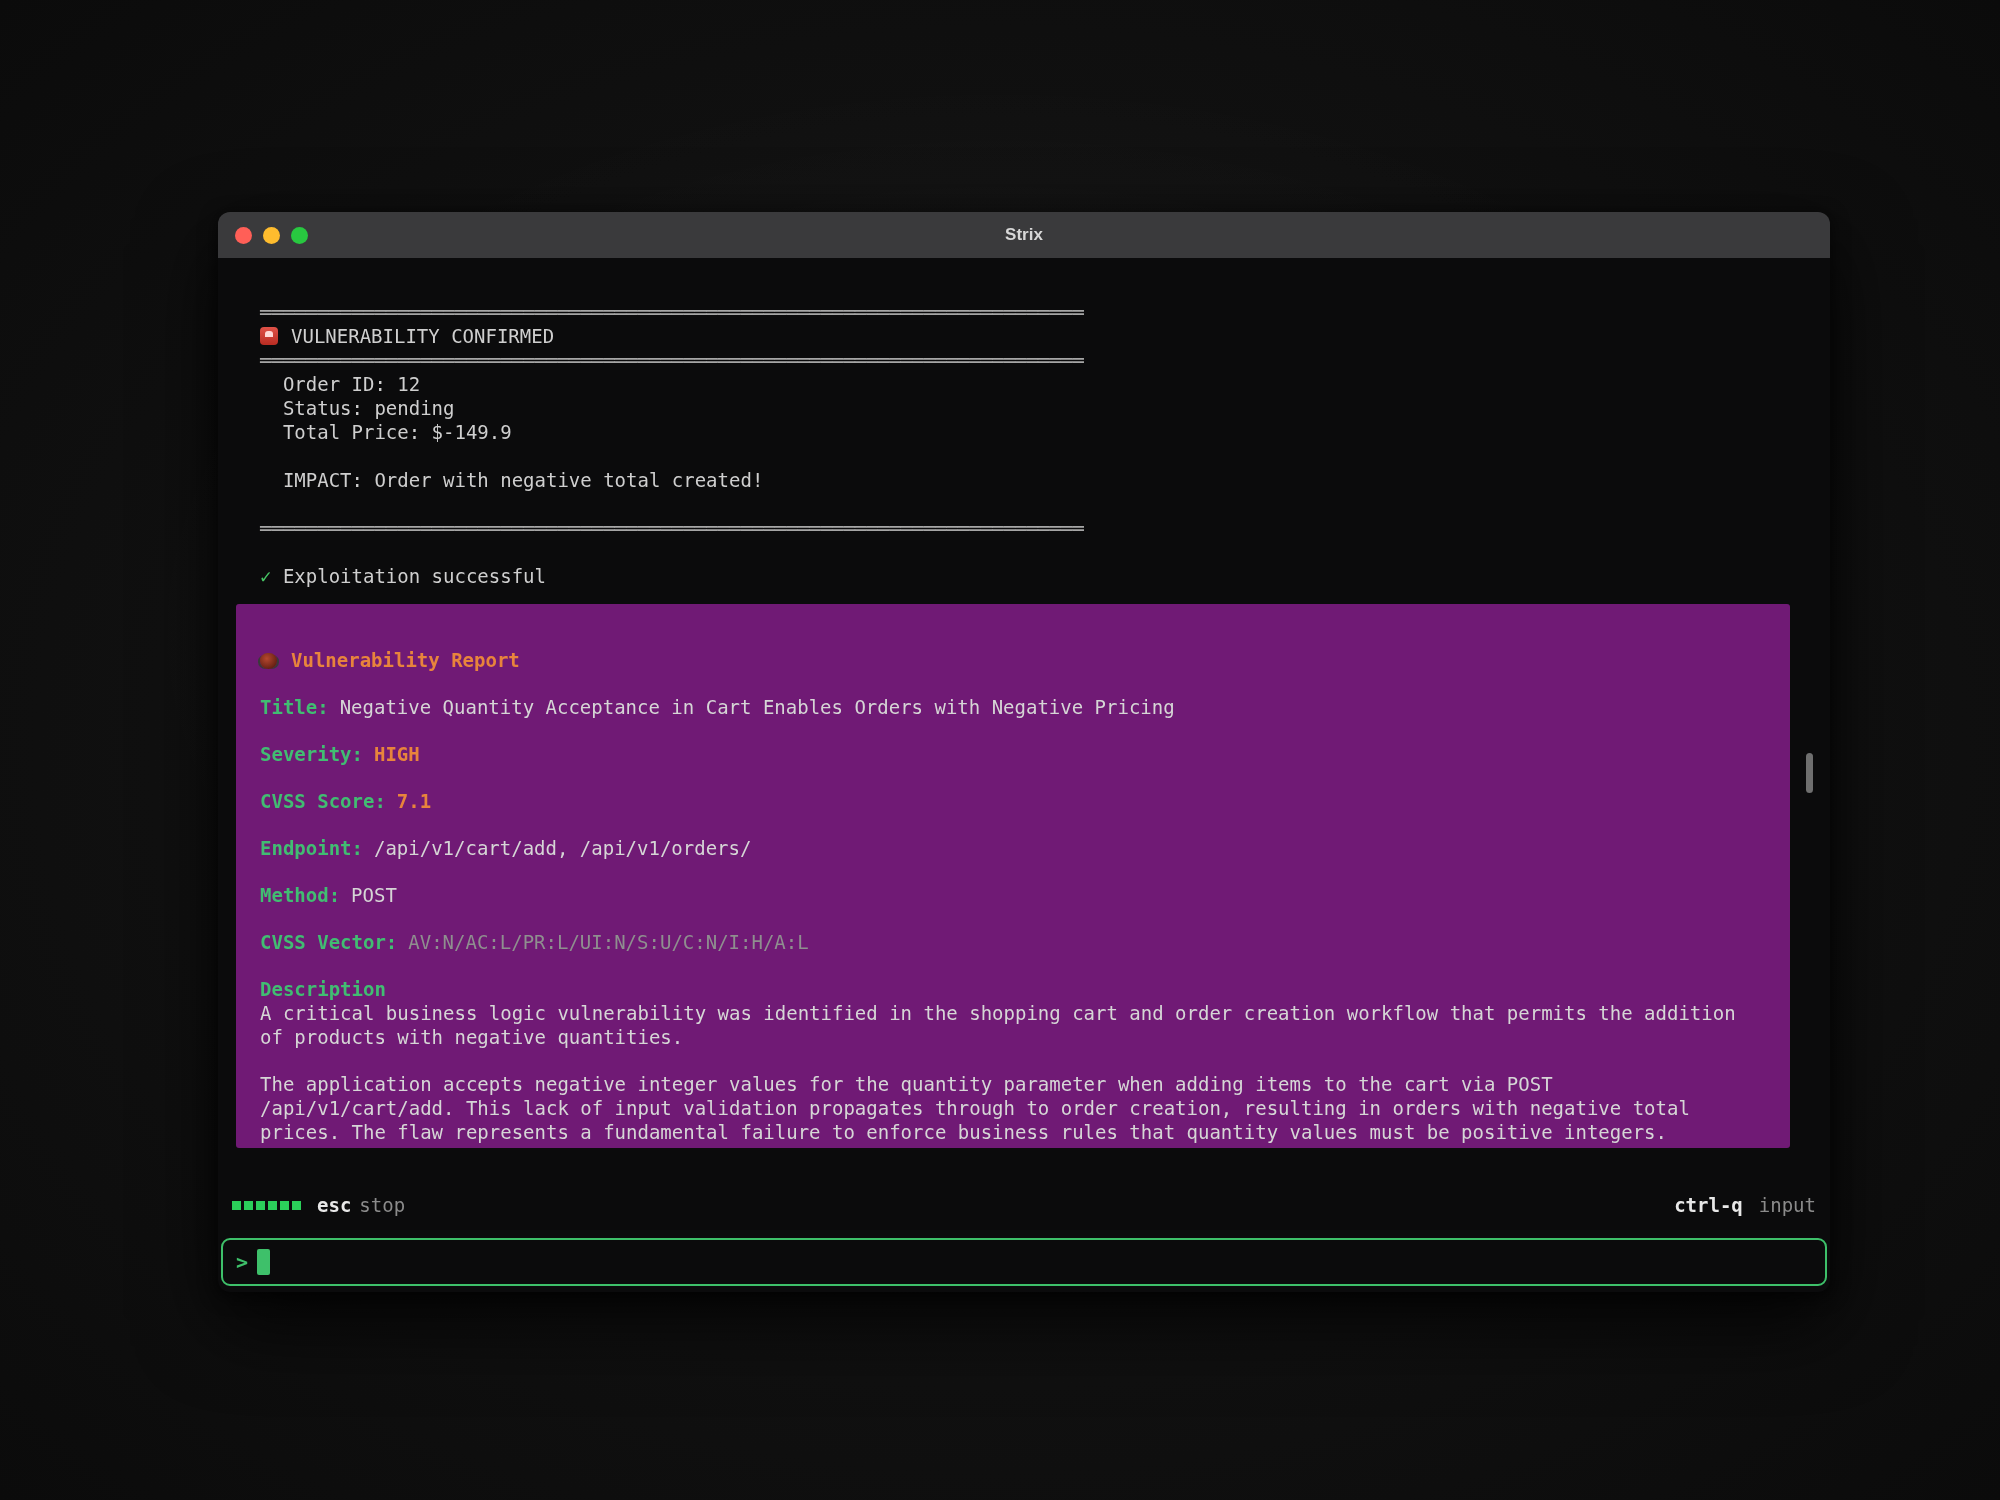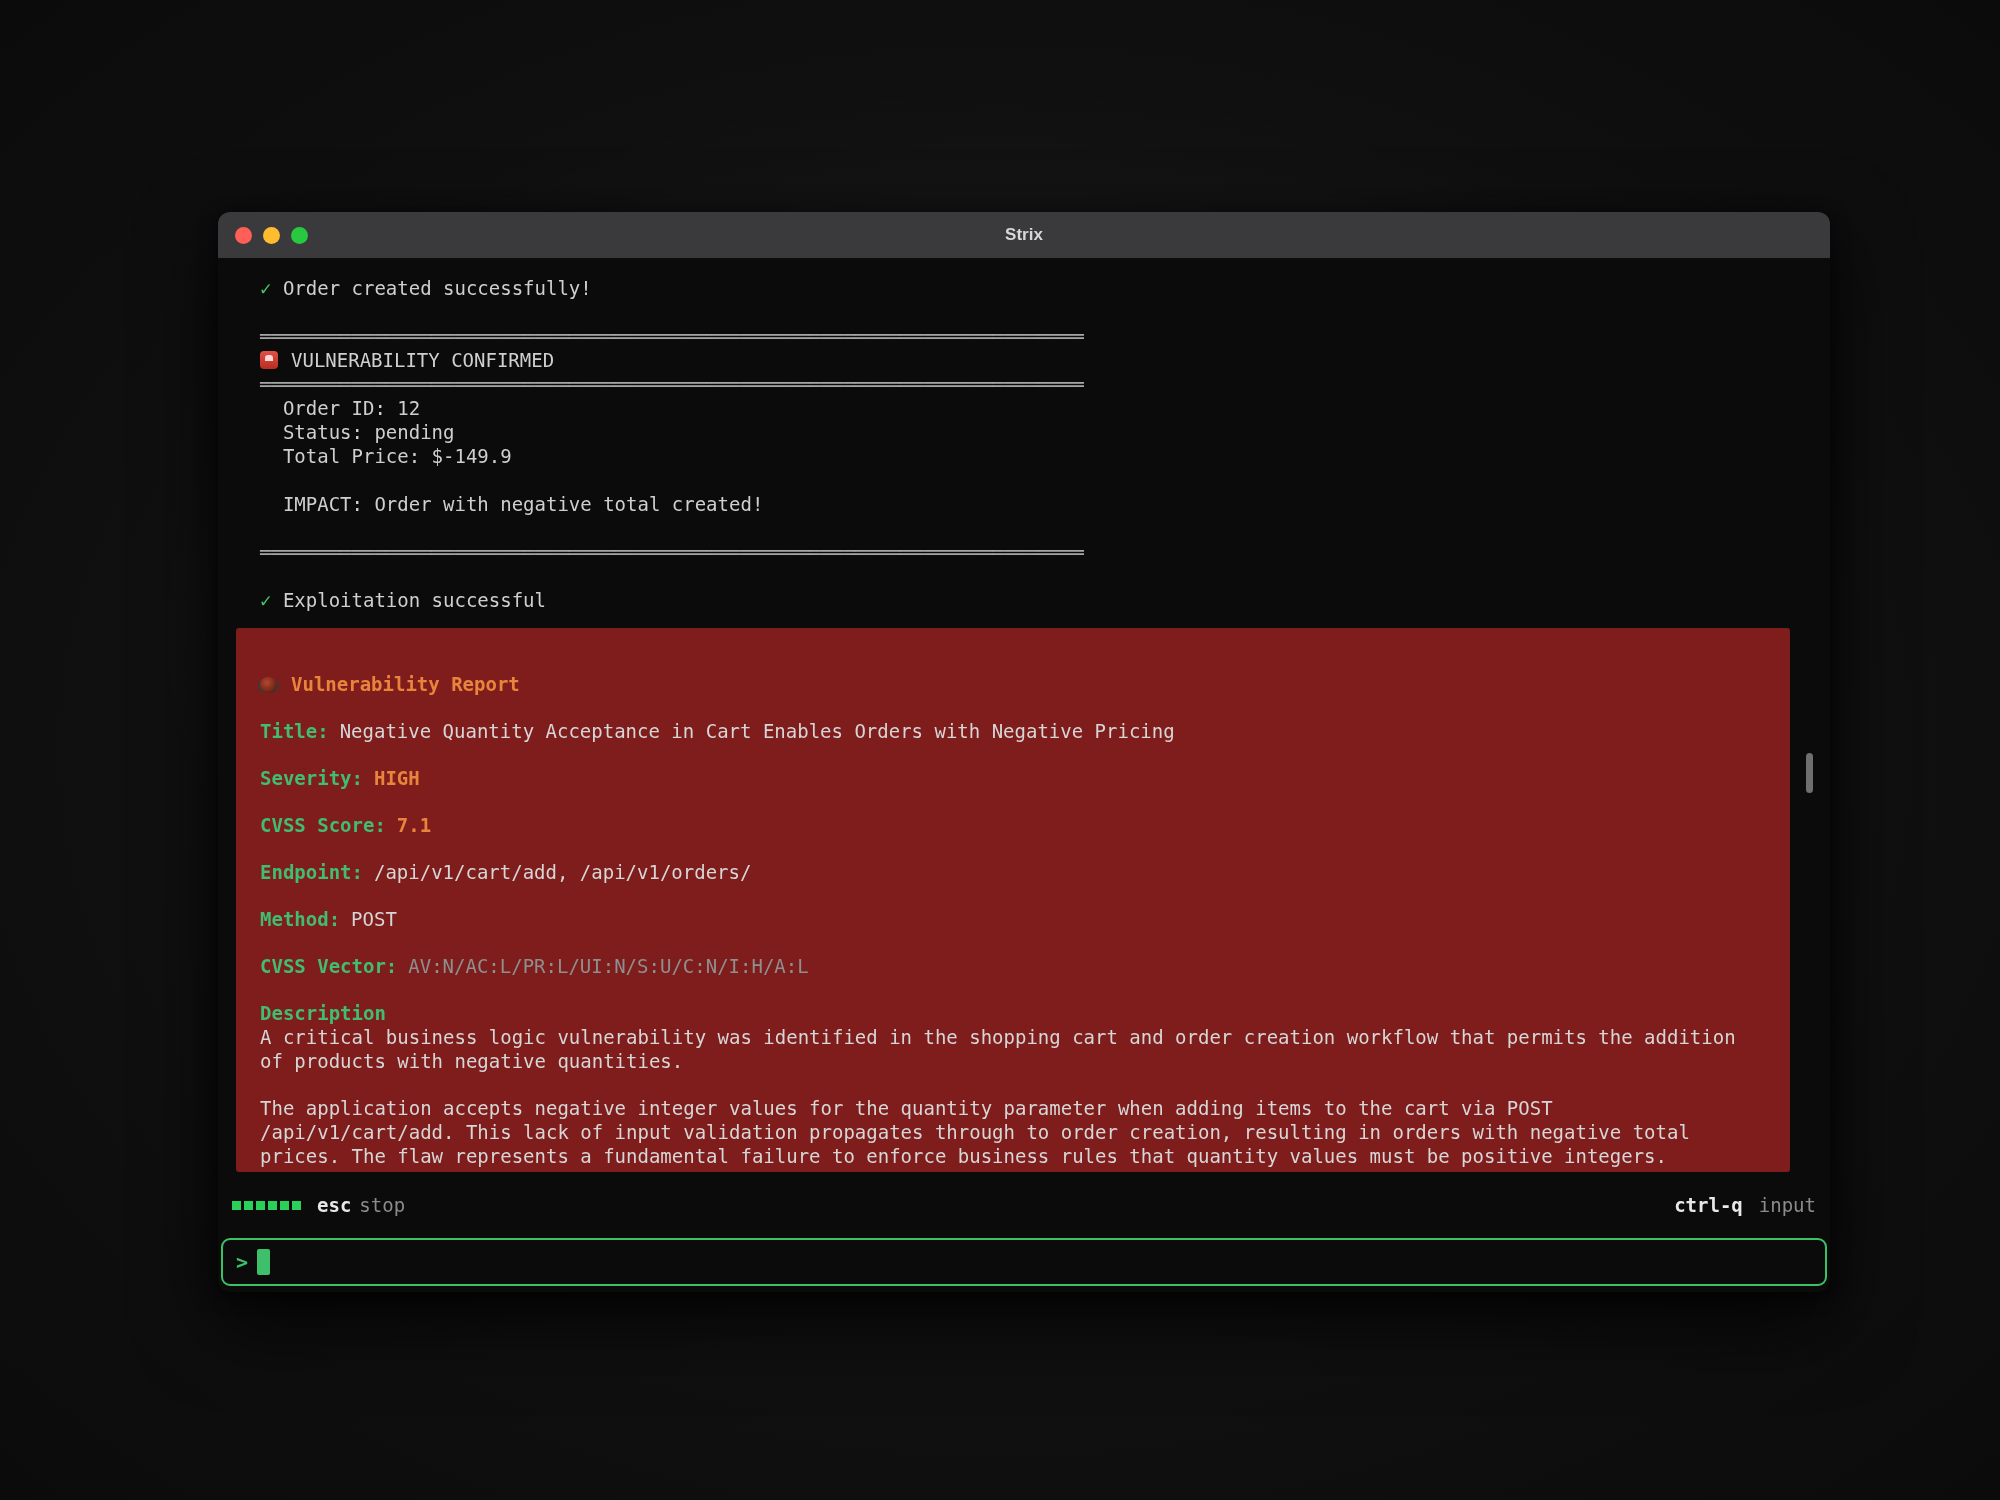--- a/index.html
+++ b/index.html
@@ -47,21 +47,21 @@
     background:#ffd9d6;border-radius:3px 3px 0 0;
   }
   .bug-icon{
     display:inline-block;width:17px;height:16px;vertical-align:-2px;margin-right:14px;
     background:radial-gradient(circle at 40% 35%, #b5472f 0%, #7a2a1a 55%, #431309 100%);
     border-radius:50% 50% 55% 55%;
     box-shadow:-3px 1px 0 -1px #3a3a3a, 3px 1px 0 -1px #3a3a3a;
   }
   .panel{
     margin-top:16px;width:1554px;height:544px;box-sizing:border-box;
-    background:#7f1d1d;border-radius:3px;
+    background:#701a75;border-radius:3px;
     padding:44px 30px 0 24px;overflow:hidden;
   }
   .panel-heading{font-weight:bold;color:#e8843c;line-height:24px;}
   .r-row{margin-top:23px;line-height:24px;white-space:pre;}
   .lbl{color:#41bd72;font-weight:bold;margin-right:11px;}
   .val{color:#d6d6d6;}
   .val.accent{color:#e8843c;font-weight:bold;}
   .val.dim{color:#8f8f8f;}
   .desc-heading{margin-top:23px;color:#41bd72;font-weight:bold;line-height:24px;}
   .panel p{margin:23px 0 0 0;max-width:1492px;color:#d6d6d6;line-height:24px;white-space:normal;}
@@ -97,21 +97,20 @@
     <div class="titlebar">
       <div class="lights">
         <span class="light red"></span>
         <span class="light yellow"></span>
         <span class="light green"></span>
       </div>
       <div class="title">Strix</div>
     </div>
 
     <div class="content">
-      <div class="line"><span class="chk">✓</span><span> Order created successfully!</span></div>
       <div class="line"></div>
       <div class="line divider">════════════════════════════════════════════════════════════════════════</div>
       <div class="line"><span class="alert-icon"></span><span>VULNERABILITY CONFIRMED</span></div>
       <div class="line divider">════════════════════════════════════════════════════════════════════════</div>
       <div class="line">  Order ID: 12</div>
       <div class="line">  Status: pending</div>
       <div class="line">  Total Price: $-149.9</div>
       <div class="line"></div>
       <div class="line">  IMPACT: Order with negative total created!</div>
       <div class="line"></div>

